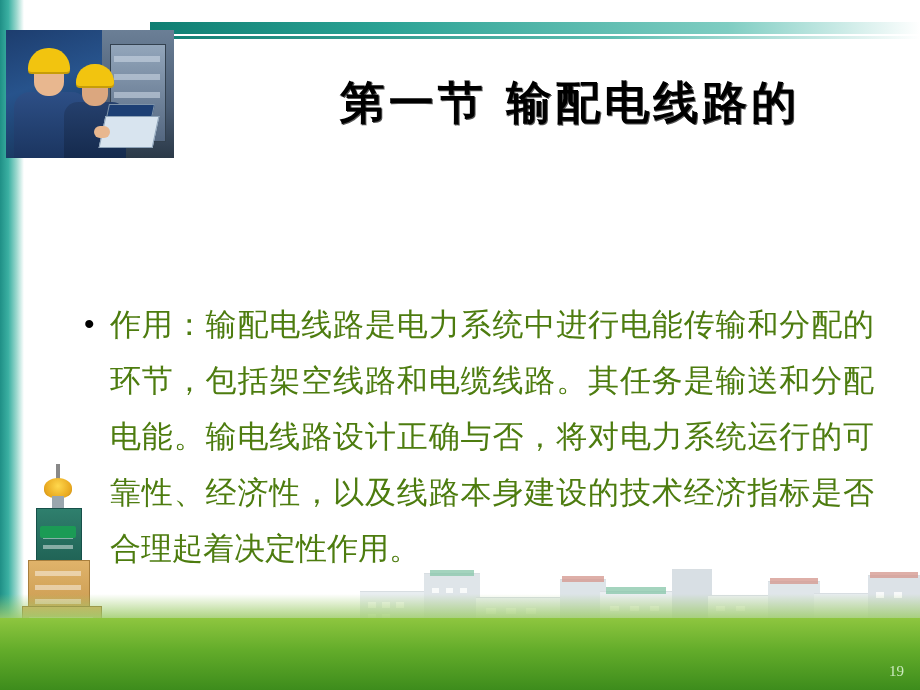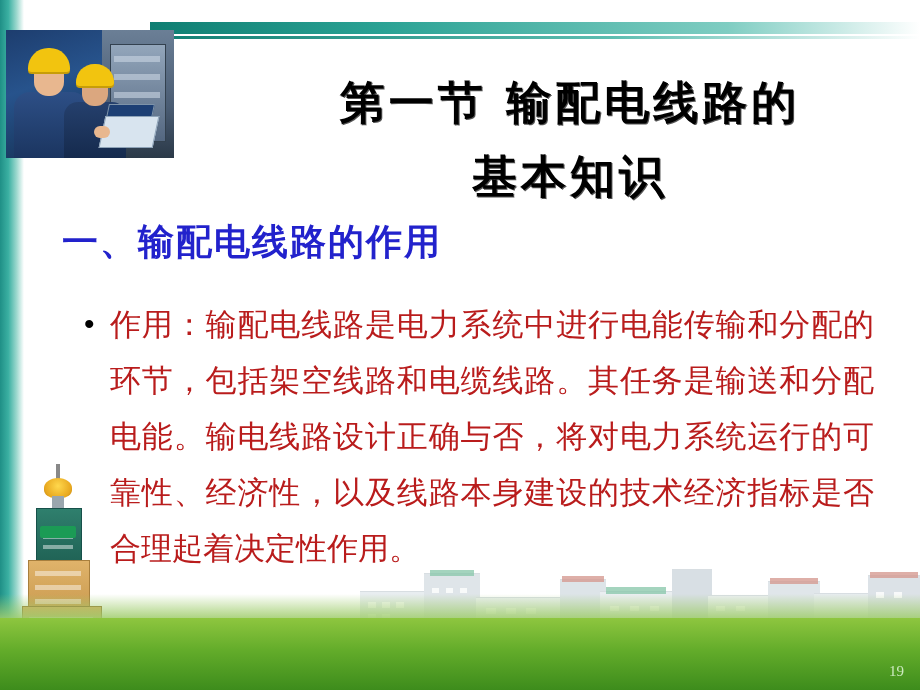--- a/index.html
+++ b/index.html
@@ -175,21 +175,21 @@
     line-height: 56px;
     color: #000;
     width: 26px;
     text-align: left;
   }
   .bullet-text {
     flex: 1 1 auto;
     font-family: "DejaVu Sans", sans-serif;
     font-size: 31px;
     line-height: 56px;
-    color: #b91c1c;
+    color: #4d7c0f;
     text-align: justify;
     letter-spacing: 0px;
   }
   
   .grass {
     position: absolute;
     left: 0;
     bottom: 0;
     width: 920px;
     height: 72px;
@@ -313,23 +313,21 @@
     <div class="pw-helmet1"></div>
     <div class="pw-body2"></div>
     <div class="pw-face2"></div>
     <div class="pw-helmet2"></div>
     <div class="pw-laptop-screen"></div>
     <div class="pw-laptop"></div>
     <div class="pw-hand"></div>
   </div>
 
   <div class="title-main">第一节 输配电线路的</div>
-  <div class="title-line2">基本知识</div>
-
-  <div class="subtitle">一、输配电线路的作用</div>
+
 
   <div class="body-block">
     <div class="bullet-row">
       <div class="bullet-dot">•</div>
       <div class="bullet-text">作用：输配电线路是电力系统中进行电能传输和分配的环节，包括架空线路和电缆线路。其任务是输送和分配电能。输电线路设计正确与否，将对电力系统运行的可靠性、经济性，以及线路本身建设的技术经济指标是否合理起着决定性作用。</div>
     </div>
   </div>
 
   <div class="skyline">
     <div class="bld b1">

